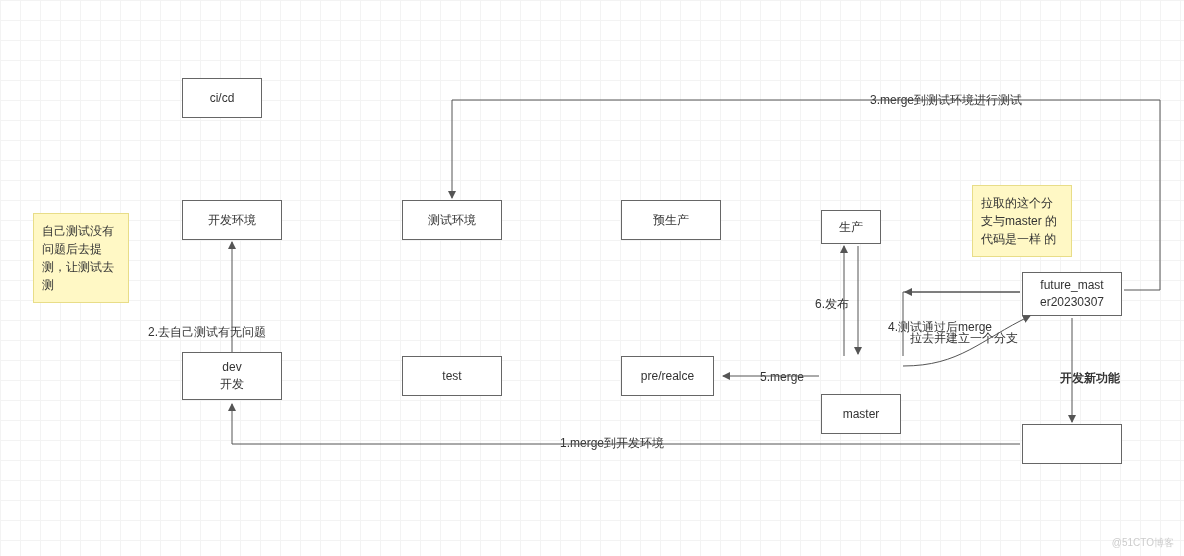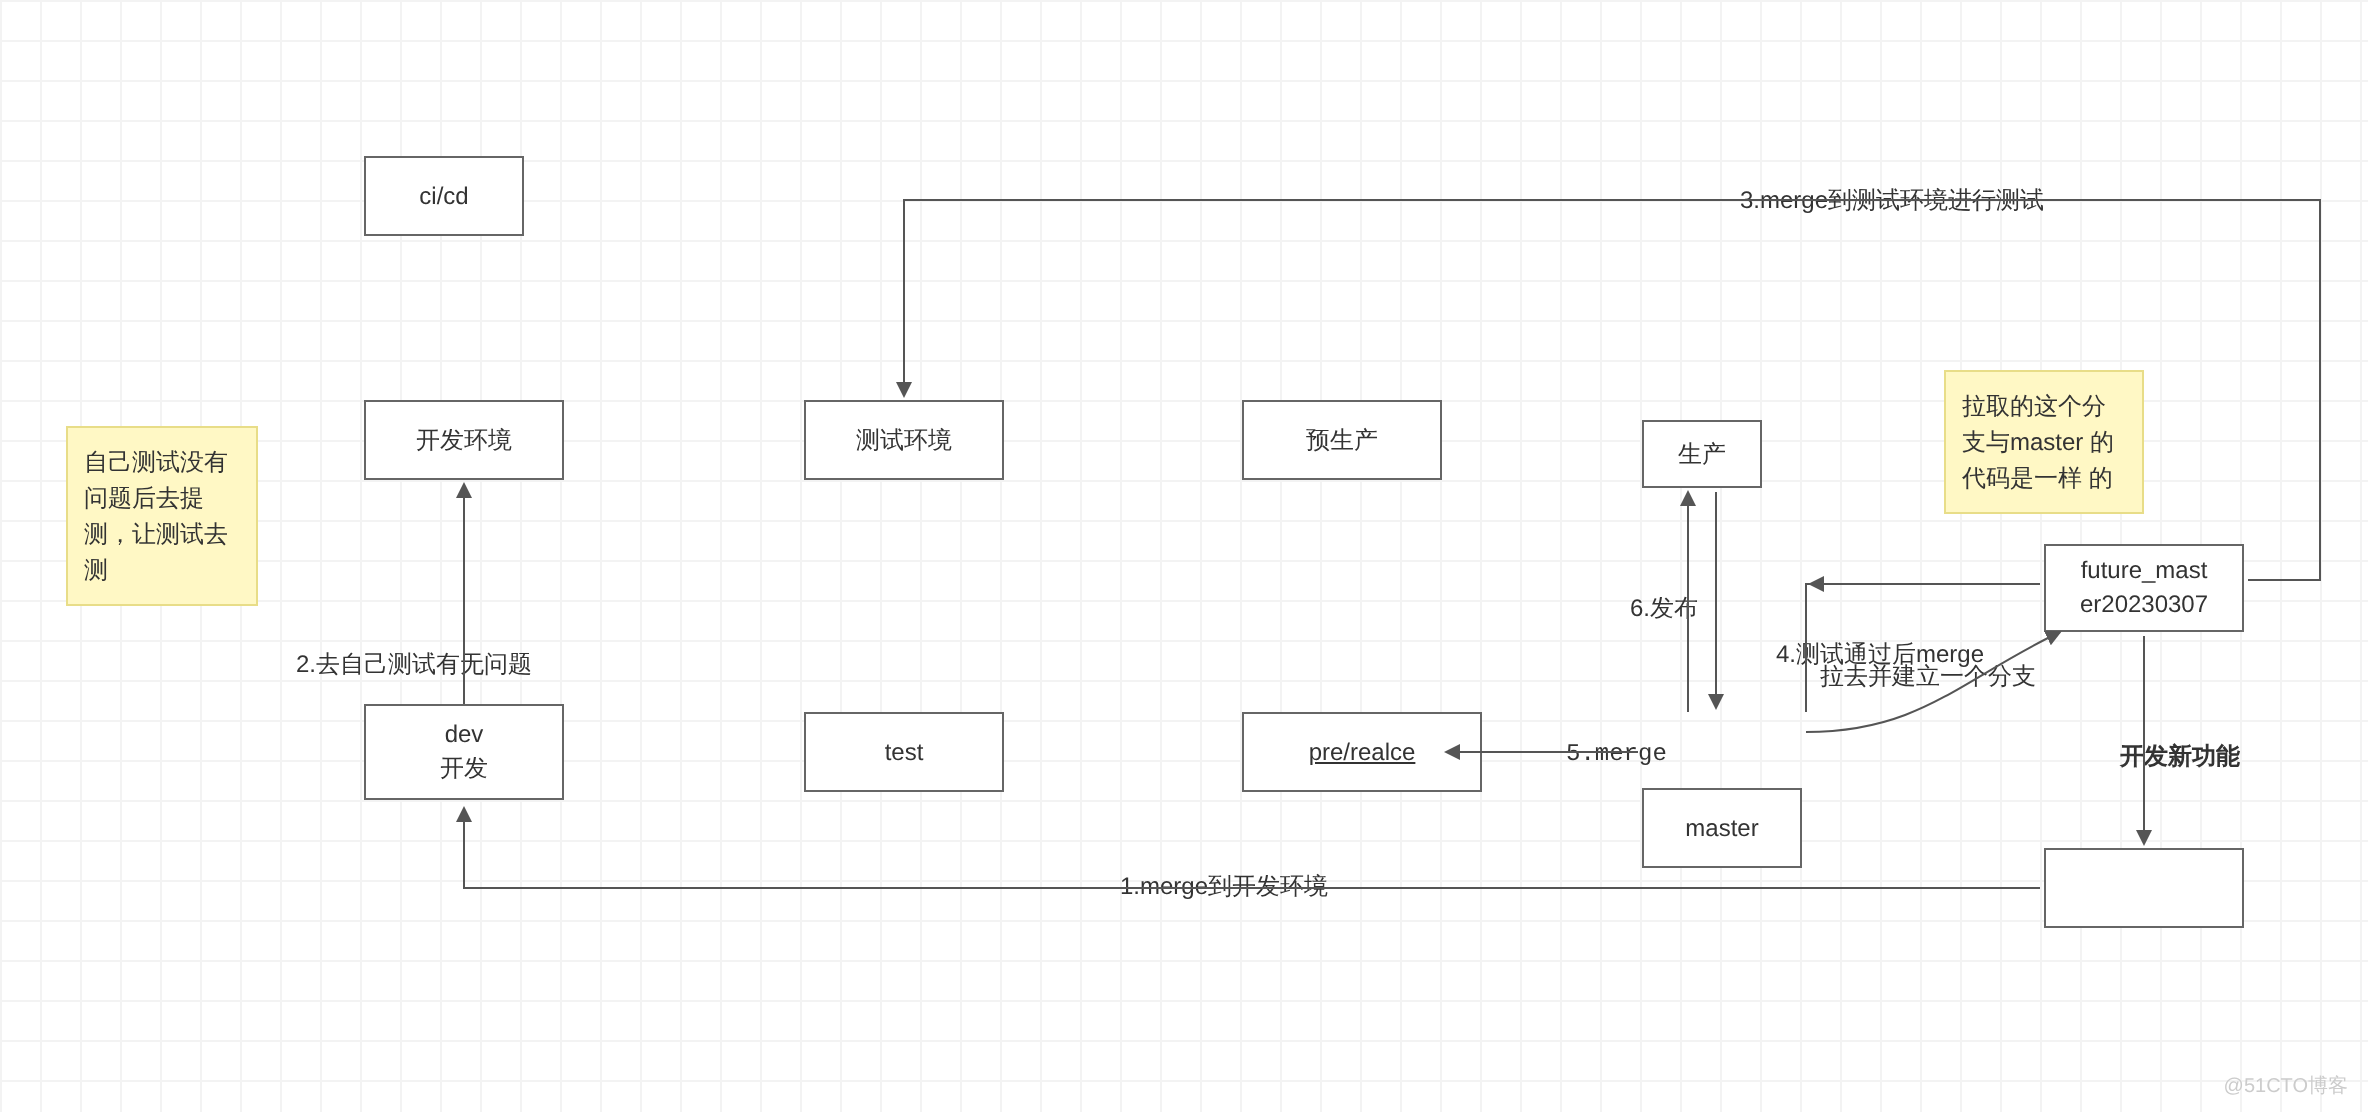--- a/index.html
+++ b/index.html
@@ -82,38 +82,38 @@
 
 <div class="box" style="left:621px; top:200px; width:100px; height:40px;">预生产</div>
 
 <div class="box" style="left:821px; top:210px; width:60px; height:34px;">生产</div>
 
 <div class="box" style="left:182px; top:352px; width:100px; height:48px;">dev
 开发</div>
 
 <div class="box" style="left:402px; top:356px; width:100px; height:40px;">test</div>
 
-<div class="box" style="left:621px; top:356px; width:120px; height:40px;text-decoration:underline;">pre/realce</div>
+<div class="box" style="left:621px; top:356px; width:93px; height:40px;">pre/realce</div>
 
 <div class="box" style="left:821px; top:356px; width:80px; height:40px;margin-top:38px;">master</div>
 
 <div class="box" style="left:1022px; top:272px; width:100px; height:44px;">future_mast
 er20230307</div>
 
 <div class="box" style="left:1022px; top:424px; width:100px; height:40px;"></div>
 
 <div class="label" style="left:148px; top:296px;margin-top:28px;">2.去自己测试有无问题</div>
 
 <div class="label" style="left:560px; top:435px;">1.merge到开发环境</div>
 
 <div class="label" style="left:870px; top:92px;">3.merge到测试环境进行测试</div>
 
 <div class="label" style="left:888px; top:285px;margin-top:34px;">4.测试通过后merge</div>
 
-<div class="label" style="left:783px; top:370px;font-family:Liberation Mono, monospace;">5.merge</div>
+<div class="label" style="left:760px; top:370px;">5.merge</div>
 
 <div class="label" style="left:815px; top:296px;">6.发布</div>
 
 <div class="label" style="left:910px; top:330px;">拉去并建立一个分支</div>
 
 <div class="label" style="left:1060px; top:370px;font-weight:bold;">开发新功能</div>
 
 <div class="watermark">@51CTO博客</div>
 
 <svg class="edges">

